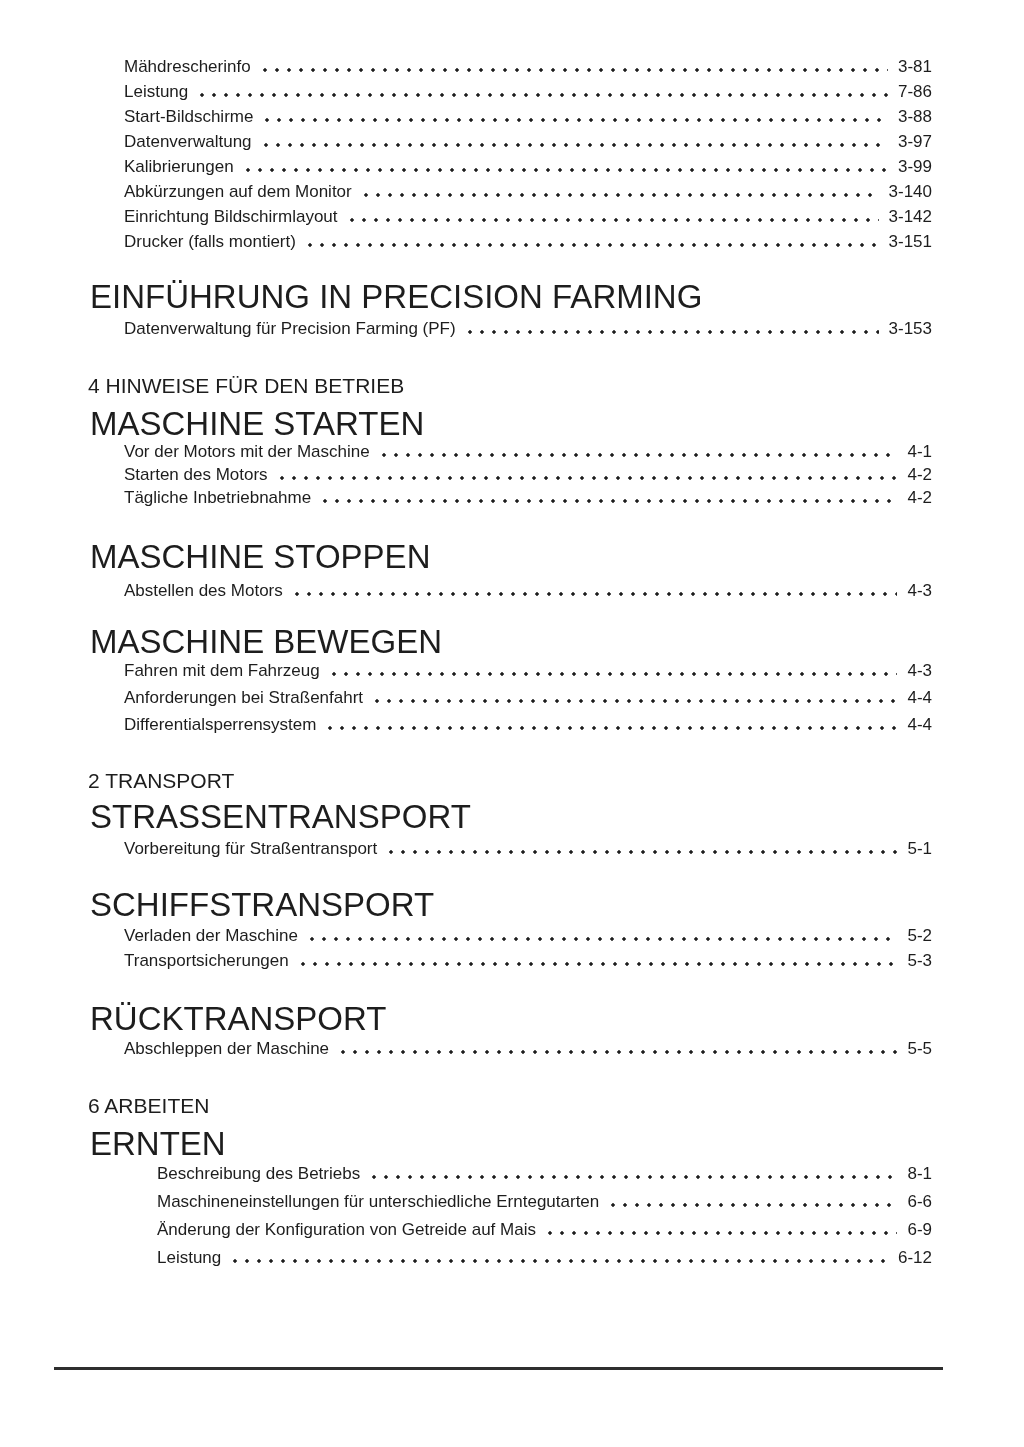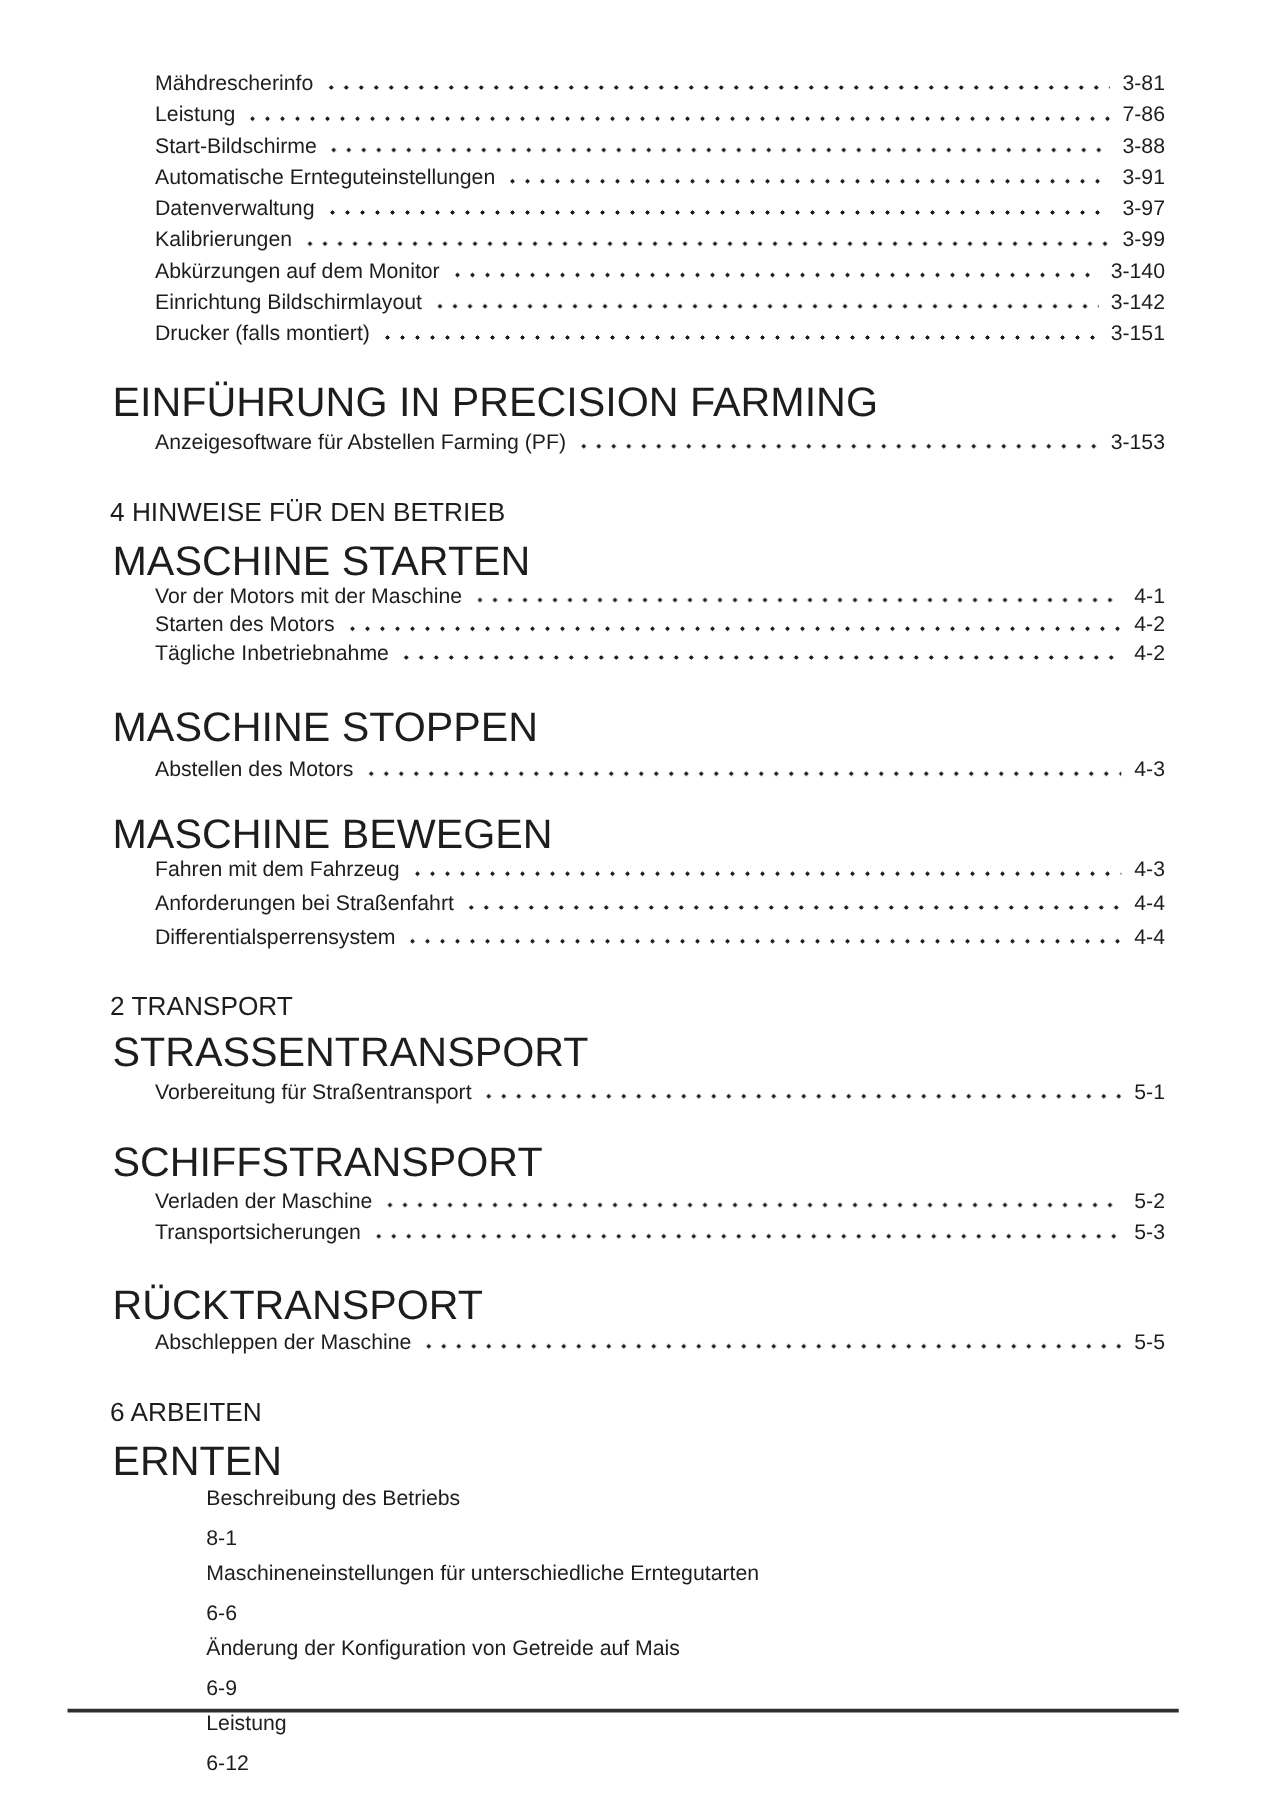--- a/index.html
+++ b/index.html
@@ -34,21 +34,21 @@
   .ind-b { margin-left:157px; }  
 
   
   .chap { font-size:21px; line-height:30px; margin-left:88px; font-weight:400; letter-spacing:0; }
   .sec  { font-size:33px; line-height:28px; margin-left:90px; font-weight:400; letter-spacing:0; }
 
   
   .lh23 { line-height:23px; }
   .lh25 { line-height:25px; }
   .lh27 { line-height:27px; }
-  .lh28 { line-height:28px;flex-direction:column; }
+  .lh28 { line-height:28px; }
 
   
   .mt1{margin-top:1px}.mt2{margin-top:2px}.mt3{margin-top:3px}.mt4{margin-top:4px}
   .mt5{margin-top:5px}.mt7{margin-top:7px}.mt9{margin-top:9px}
   .mt25{margin-top:25px}.mt28{margin-top:28px}.mt29{margin-top:29px}
   .mt30{margin-top:30px}.mt32{margin-top:32px}.mt34{margin-top:34px}
 
   .rule {
     position:absolute;
     left:54px; top:1367px;
@@ -71,25 +71,20 @@
       <span class="lbl">Leistung</span>
       <span class="leader"></span>
       <span class="pg">7-86</span>
     </div>
     <div class="row ind-a lh25">
       <span class="lbl">Start-Bildschirme</span>
       <span class="leader"></span>
       <span class="pg">3-88</span>
     </div>
     <div class="row ind-a lh25">
-      <span class="lbl">Automatische Ernteguteinstellungen</span>
-      <span class="leader"></span>
-      <span class="pg">3-91</span>
-    </div>
-    <div class="row ind-a lh25">
       <span class="lbl">Datenverwaltung</span>
       <span class="leader"></span>
       <span class="pg">3-97</span>
     </div>
     <div class="row ind-a lh25">
       <span class="lbl">Kalibrierungen</span>
       <span class="leader"></span>
       <span class="pg">3-99</span>
     </div>
     <div class="row ind-a lh25">
@@ -103,21 +98,21 @@
       <span class="pg">3-142</span>
     </div>
     <div class="row ind-a lh25">
       <span class="lbl">Drucker (falls montiert)</span>
       <span class="leader"></span>
       <span class="pg">3-151</span>
     </div>
 
     <div class="sec mt29">EINFÜHRUNG IN PRECISION FARMING</div>
     <div class="row ind-a lh25 mt5">
-      <span class="lbl">Anzeigesoftware für Abstellen Farming (PF)</span>
+      <span class="lbl">Datenverwaltung für Precision Farming (PF)</span>
       <span class="leader"></span>
       <span class="pg">3-153</span>
     </div>
 
     <div class="chap mt30">4 HINWEISE FÜR DEN BETRIEB</div>
 
     <div class="sec mt9">MASCHINE STARTEN</div>
     <div class="row ind-a lh23 mt2">
       <span class="lbl">Vor der Motors mit der Maschine</span>
       <span class="leader"></span>

